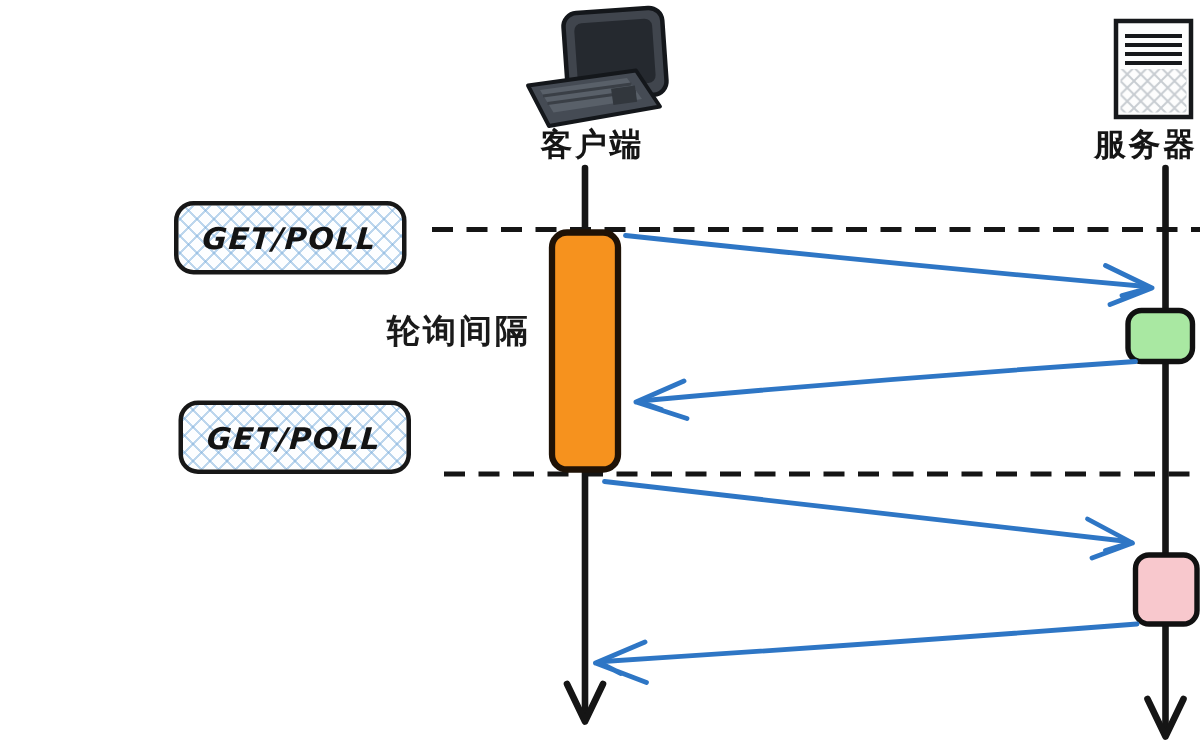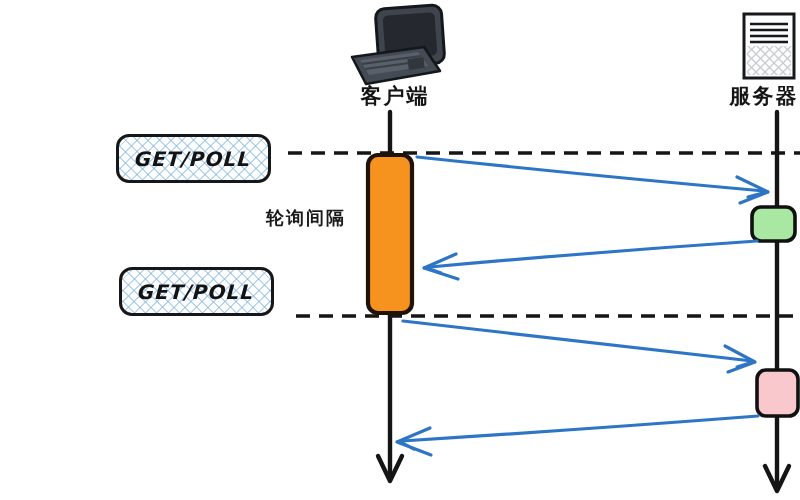--- a/index.html
+++ b/index.html
@@ -19,21 +19,21 @@
       repeating-linear-gradient(45deg, rgba(125,175,220,.50) 0 1.4px, transparent 1.4px 8px),
       repeating-linear-gradient(-45deg, rgba(125,175,220,.50) 0 1.4px, transparent 1.4px 8px),
       #fdfeff;
   }
   .poll-badge span{
     font-style:italic;font-weight:bold;font-size:20px;color:#131313;letter-spacing:1px;
     transform:skewX(-4deg);
   }
   #interval-label{
     position:absolute;left:250px;top:206px;width:112px;text-align:center;
-    font-weight:bold;font-size:18px;color:#1a1a1a;letter-spacing:2px;
+    font-weight:bold;font-size:22px;color:#1a1a1a;letter-spacing:2px;
   }
 </style>
 </head>
 <body>
 
 <div id="stage">
 
   <svg id="diagram-svg" width="800" height="500" viewBox="0 0 800 500">
     <defs>
       <pattern id="docHatch" width="9" height="9" patternUnits="userSpaceOnUse">

